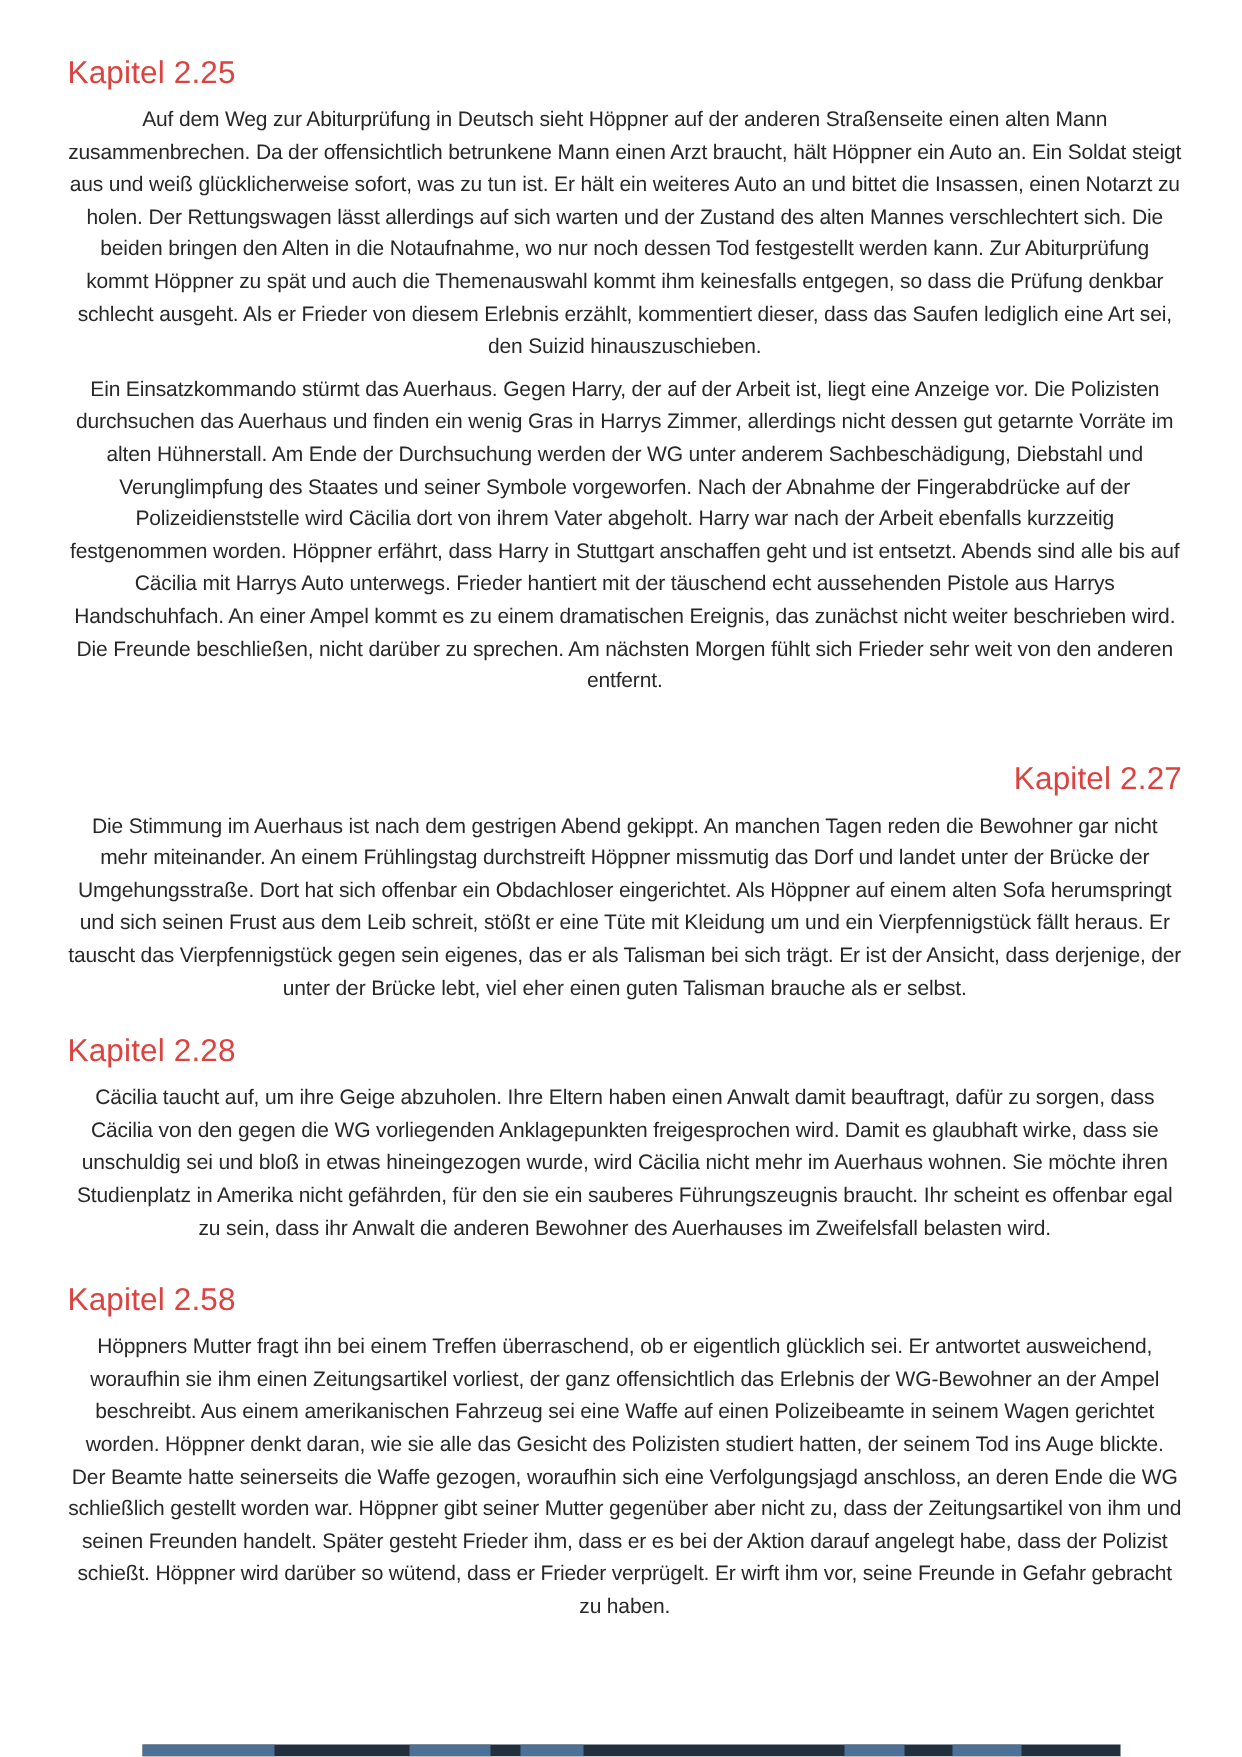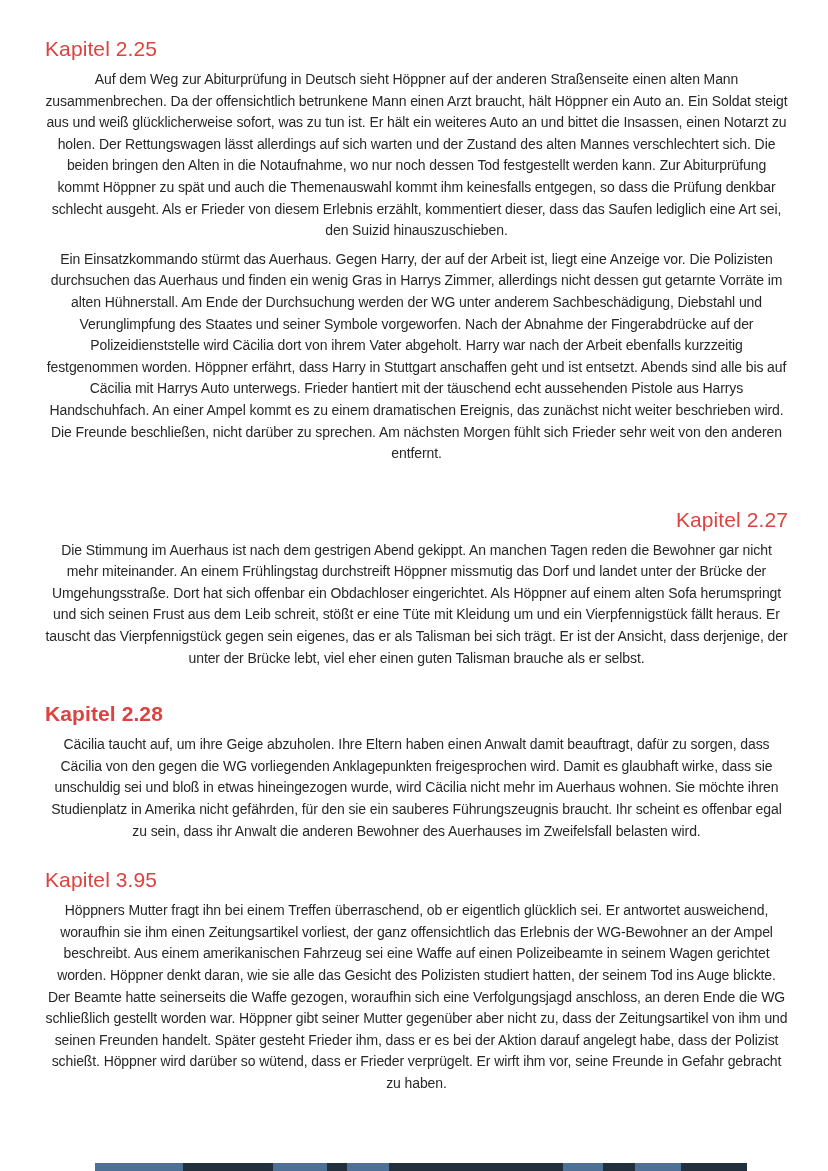--- a/index.html
+++ b/index.html
@@ -32,21 +32,21 @@
     line-height: 21.6px;
     color: #282828;
     letter-spacing: -0.1px;
     max-width: 748px;
     text-align: center;
   }
   
   .section.s1 h2 { margin-top: 6px; }
   .section.s2 h2 { margin-top: 9px; }
   .section.s3 h2 { margin-top: 42px; }
-  .section.s4 h2 { margin-top: 32px; font-weight: bold; }
+  .section.s4 h2 { margin-top: 19px; }
   .section.s5 h2 { margin-top: 25px; }
 
   
   .footer-fragment {
     position: absolute;
     left: 95px;
     bottom: 0;
     width: 652px;
     height: 8px;
     overflow: hidden;
@@ -75,21 +75,21 @@
     <h2 style="color: rgb(220, 67, 64); text-align: right;">Kapitel 2.27</h2>
     <p style="color: rgb(40, 40, 40);">Die Stimmung im Auerhaus ist nach dem gestrigen Abend gekippt. An manchen Tagen reden die Bewohner gar nicht mehr miteinander. An einem Frühlingstag durchstreift Höppner missmutig das Dorf und landet unter der Brücke der Umgehungsstraße. Dort hat sich offenbar ein Obdachloser eingerichtet. Als Höppner auf einem alten Sofa herumspringt und sich seinen Frust aus dem Leib schreit, stößt er eine Tüte mit Kleidung um und ein Vierpfennigstück fällt heraus. Er tauscht das Vierpfennigstück gegen sein eigenes, das er als Talisman bei sich trägt. Er ist der Ansicht, dass derjenige, der unter der Brücke lebt, viel eher einen guten Talisman brauche als er selbst.</p>
   </div>
 
   <div class="section s4">
     <h2 style="color: rgb(220, 67, 64);">Kapitel 2.28</h2>
     <p style="color: rgb(40, 40, 40);">Cäcilia taucht auf, um ihre Geige abzuholen. Ihre Eltern haben einen Anwalt damit beauftragt, dafür zu sorgen, dass Cäcilia von den gegen die WG vorliegenden Anklagepunkten freigesprochen wird. Damit es glaubhaft wirke, dass sie unschuldig sei und bloß in etwas hineingezogen wurde, wird Cäcilia nicht mehr im Auerhaus wohnen. Sie möchte ihren Studienplatz in Amerika nicht gefährden, für den sie ein sauberes Führungszeugnis braucht. Ihr scheint es offenbar egal zu sein, dass ihr Anwalt die anderen Bewohner des Auerhauses im Zweifelsfall belasten wird.</p>
   </div>
 
   <div class="section s5">
-    <h2 style="color: rgb(220, 67, 64);">Kapitel 3.95</h2>
+    <h2 style="color: rgb(220, 67, 64);">Kapitel 2.58</h2>
     <p style="color: rgb(40, 40, 40);">Höppners Mutter fragt ihn bei einem Treffen überraschend, ob er eigentlich glücklich sei. Er antwortet ausweichend, woraufhin sie ihm einen Zeitungsartikel vorliest, der ganz offensichtlich das Erlebnis der WG-Bewohner an der Ampel beschreibt. Aus einem amerikanischen Fahrzeug sei eine Waffe auf einen Polizeibeamte in seinem Wagen gerichtet worden. Höppner denkt daran, wie sie alle das Gesicht des Polizisten studiert hatten, der seinem Tod ins Auge blickte. Der Beamte hatte seinerseits die Waffe gezogen, woraufhin sich eine Verfolgungsjagd anschloss, an deren Ende die WG schließlich gestellt worden war. Höppner gibt seiner Mutter gegenüber aber nicht zu, dass der Zeitungsartikel von ihm und seinen Freunden handelt. Später gesteht Frieder ihm, dass er es bei der Aktion darauf angelegt habe, dass der Polizist schießt. Höppner wird darüber so wütend, dass er Frieder verprügelt. Er wirft ihm vor, seine Freunde in Gefahr gebracht zu haben.</p>
   </div>
 
   <div class="footer-fragment" style="background: rgb(34, 48, 62);">
     <div class="seg" style="left: 0px; width: 88px; background: rgb(77, 112, 150);"></div>
     <div class="seg" style="left: 178px; width: 54px; background: rgb(77, 112, 150);"></div>
     <div class="seg" style="left: 252px; width: 42px; background: rgb(77, 112, 150);"></div>
     <div class="seg" style="left: 468px; width: 40px; background: rgb(77, 112, 150);"></div>
     <div class="seg" style="left: 540px; width: 46px; background: rgb(77, 112, 150);"></div>
   </div>

